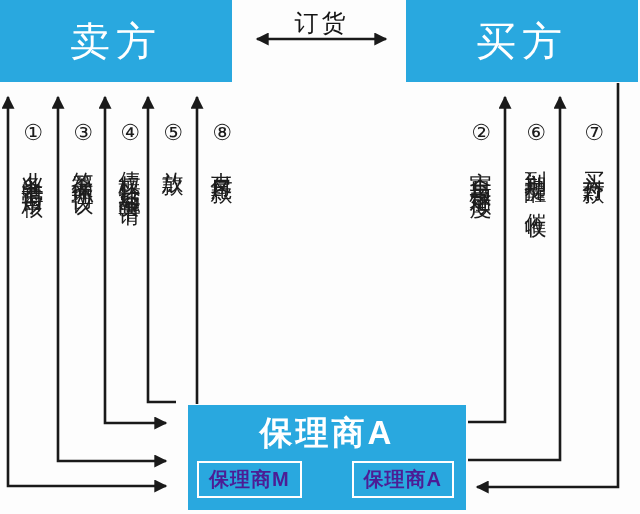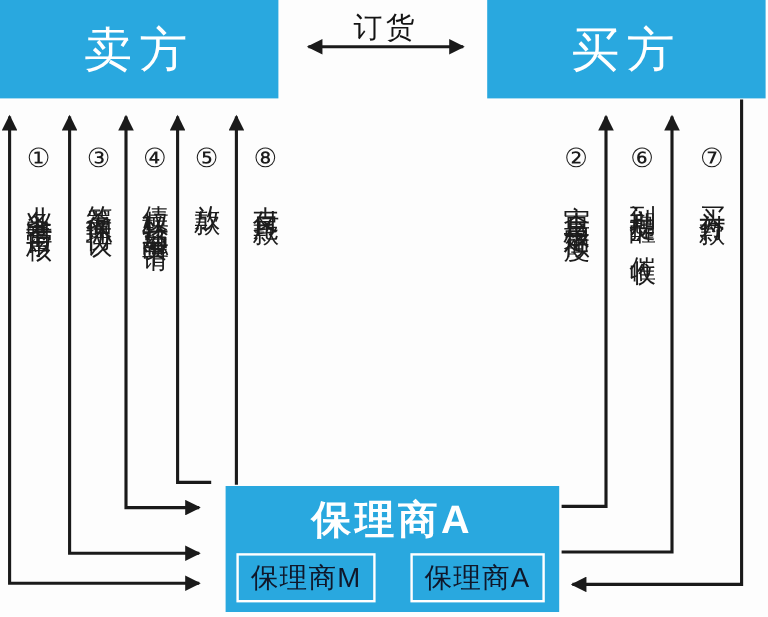--- a/index.html
+++ b/index.html
@@ -28,21 +28,21 @@
   .factor{
     left:188px;top:405px;width:278px;height:105px;
     flex-direction:column;justify-content:flex-start;
   }
   .factor-title{font-size:33px;font-weight:bold;letter-spacing:3px;margin-top:6px;}
   .factor-subs{
     display:flex;flex-direction:row;justify-content:space-between;
     width:100%;box-sizing:border-box;padding:5px 12px 0 9px;
   }
   .sub-box{
-    border:2px solid #ffffff;color:#0f172a;font-size:23px;font-weight:400;
+    border:2px solid #ffffff;color:#4c1d95;font-size:20px;font-weight:700;
     letter-spacing:1px;padding:3px 10px;white-space:nowrap;
   }
 </style>
 </head>
 <body>
 
 <div class="stage">
 
   <svg class="arrow-layer" width="640" height="514" viewBox="0 0 640 514" xmlns="http://www.w3.org/2000/svg">
     <defs>

